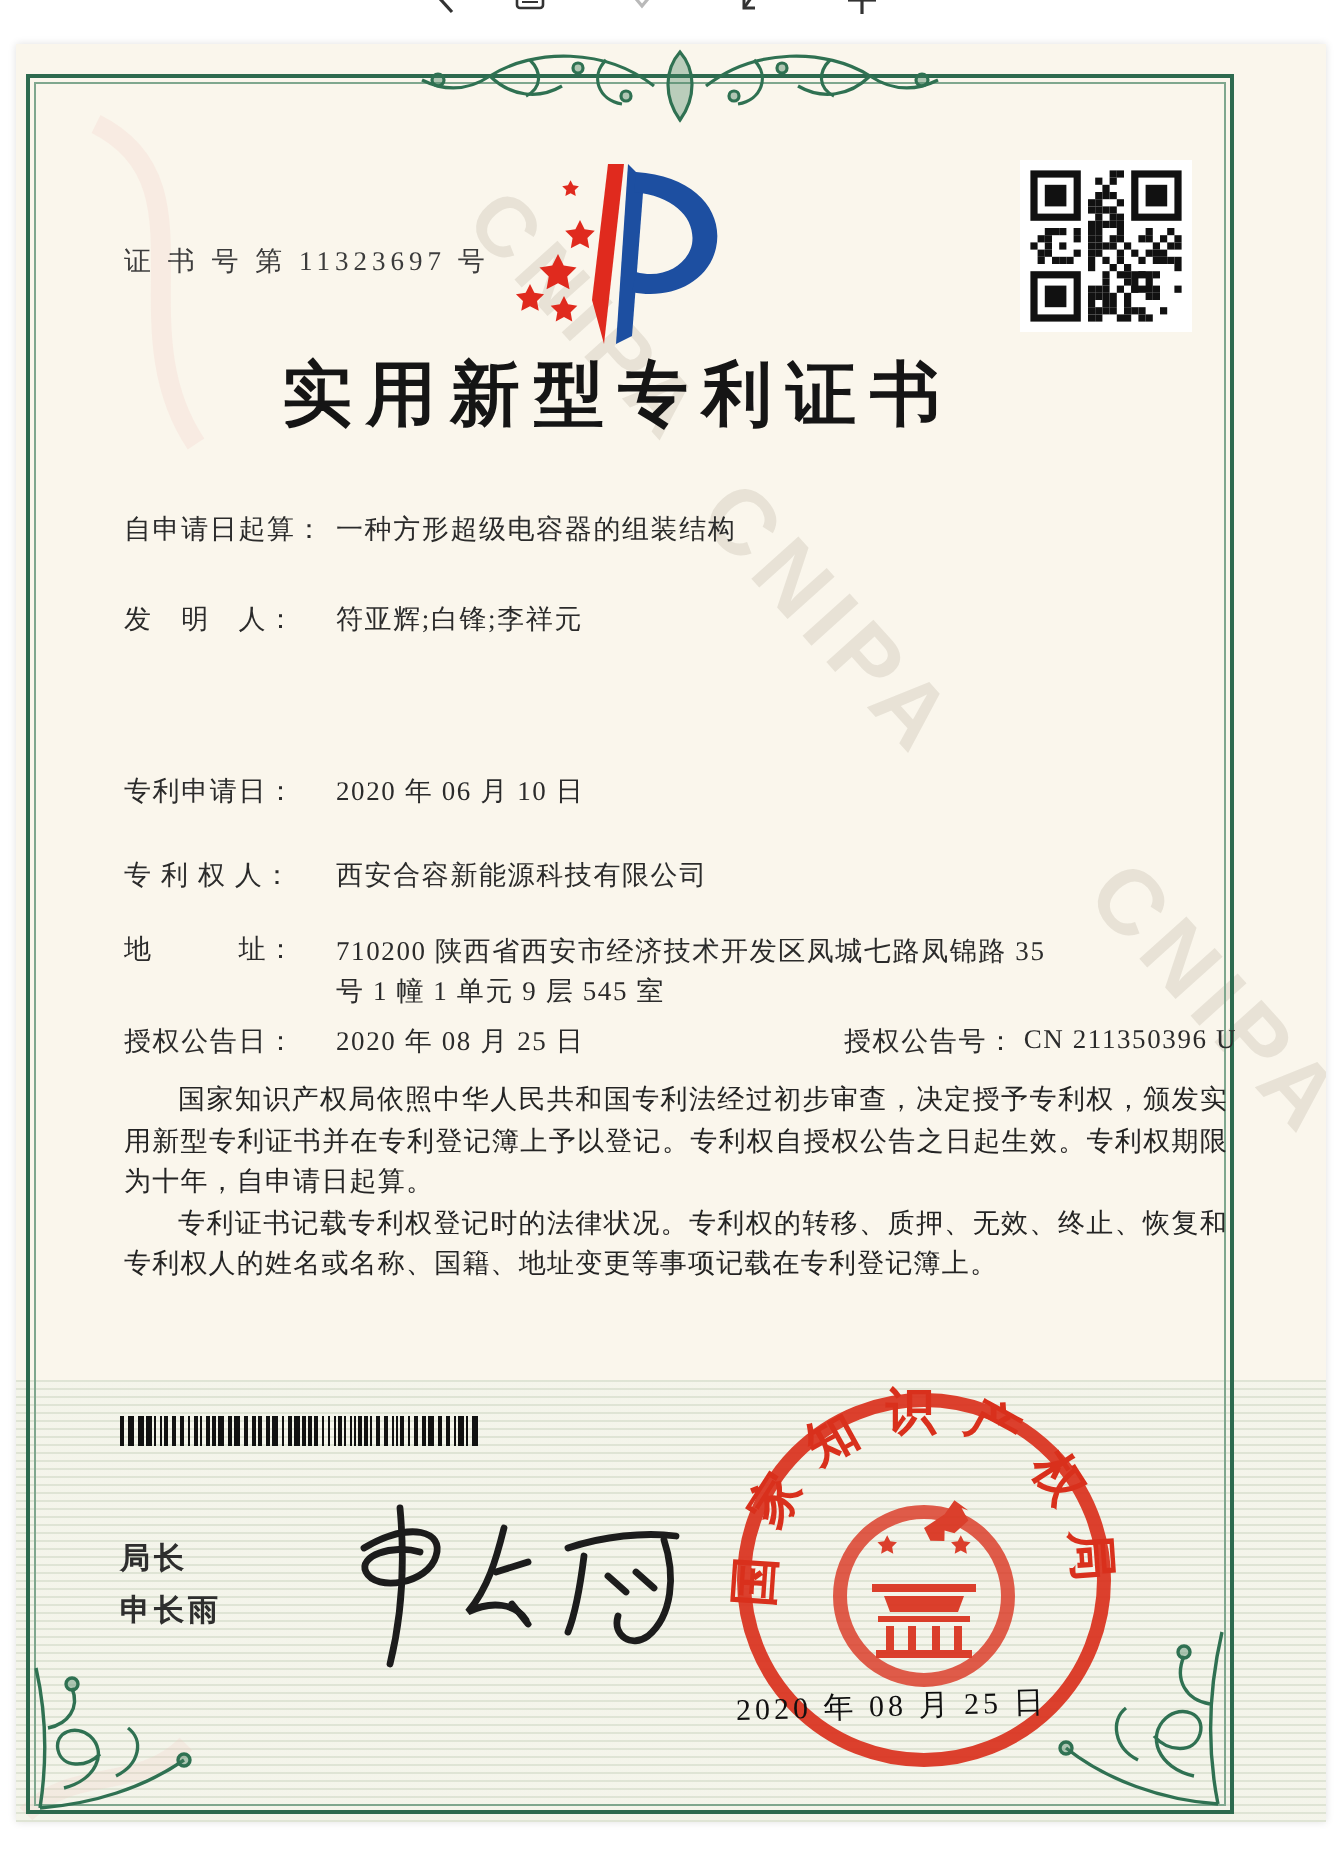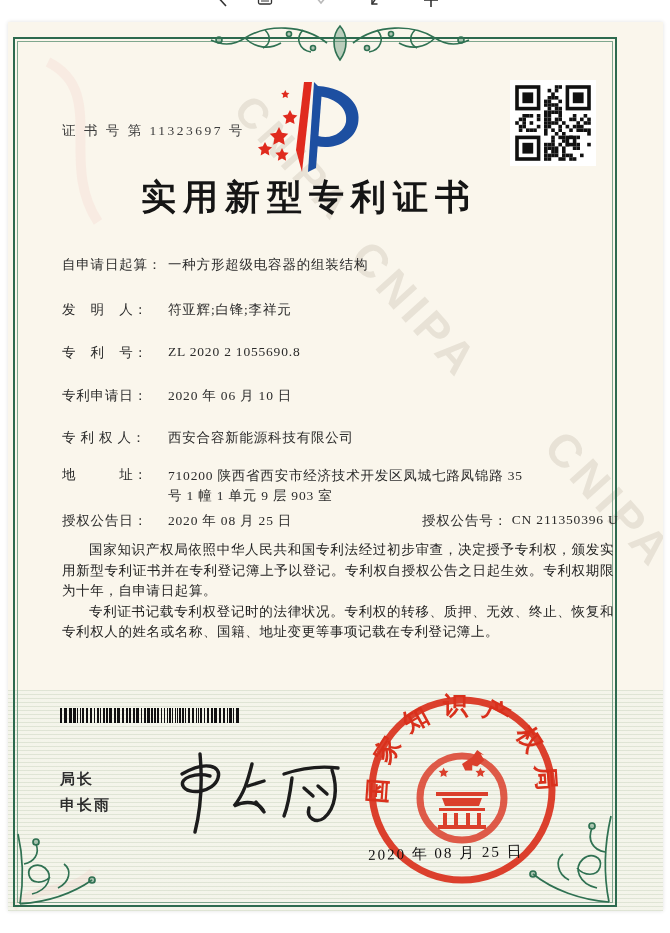--- a/index.html
+++ b/index.html
@@ -283,37 +283,33 @@
     <div class="title">实用新型专利证书</div>
 
     <div class="frow" style="top:234px">
       <span class="flabel">自申请日起算：</span>
       <span class="fvalue">一种方形超级电容器的组装结构</span>
     </div>
     <div class="frow" style="top:279px">
       <span class="flabel">发　明　人：</span>
       <span class="fvalue">符亚辉;白锋;李祥元</span>
     </div>
-    <div class="frow" style="top:322px">
-      <span class="flabel">专　利　号：</span>
-      <span class="fvalue">ZL 2020 2 1055690.8</span>
-    </div>
     <div class="frow" style="top:365px">
       <span class="flabel">专利申请日：</span>
       <span class="fvalue">2020 年 06 月 10 日</span>
     </div>
     <div class="frow" style="top:407px">
       <span class="flabel">专 利 权 人：</span>
       <span class="fvalue">西安合容新能源科技有限公司</span>
     </div>
     <div class="frow" style="top:444px">
       <span class="flabel">地　　　址：</span>
       <span class="fvalue addr-lines">
         <div>710200 陕西省西安市经济技术开发区凤城七路凤锦路 35</div>
-        <div>号 1 幢 1 单元 9 层 903 室</div>
+        <div>号 1 幢 1 单元 9 层 545 室</div>
       </span>
     </div>
     <div class="frow" style="top:490px">
       <span class="flabel">授权公告日：</span>
       <span class="fvalue" style="width:186px">2020 年 08 月 25 日</span>
       <span class="grant2">
         <span>授权公告号：</span>
         <span class="fvalue">CN 211350396 U</span>
       </span>
     </div>

